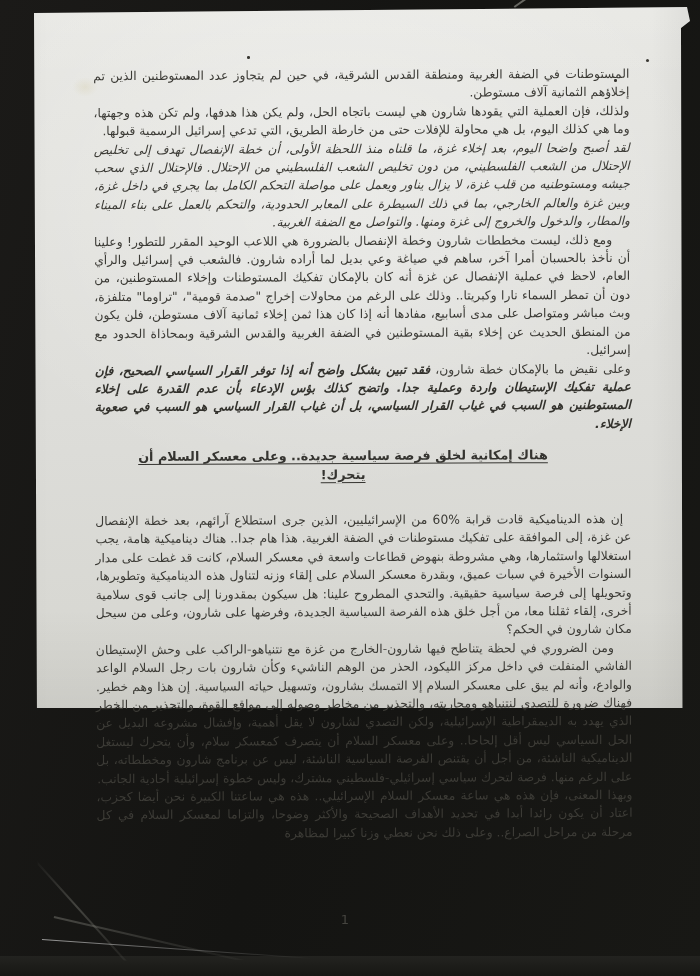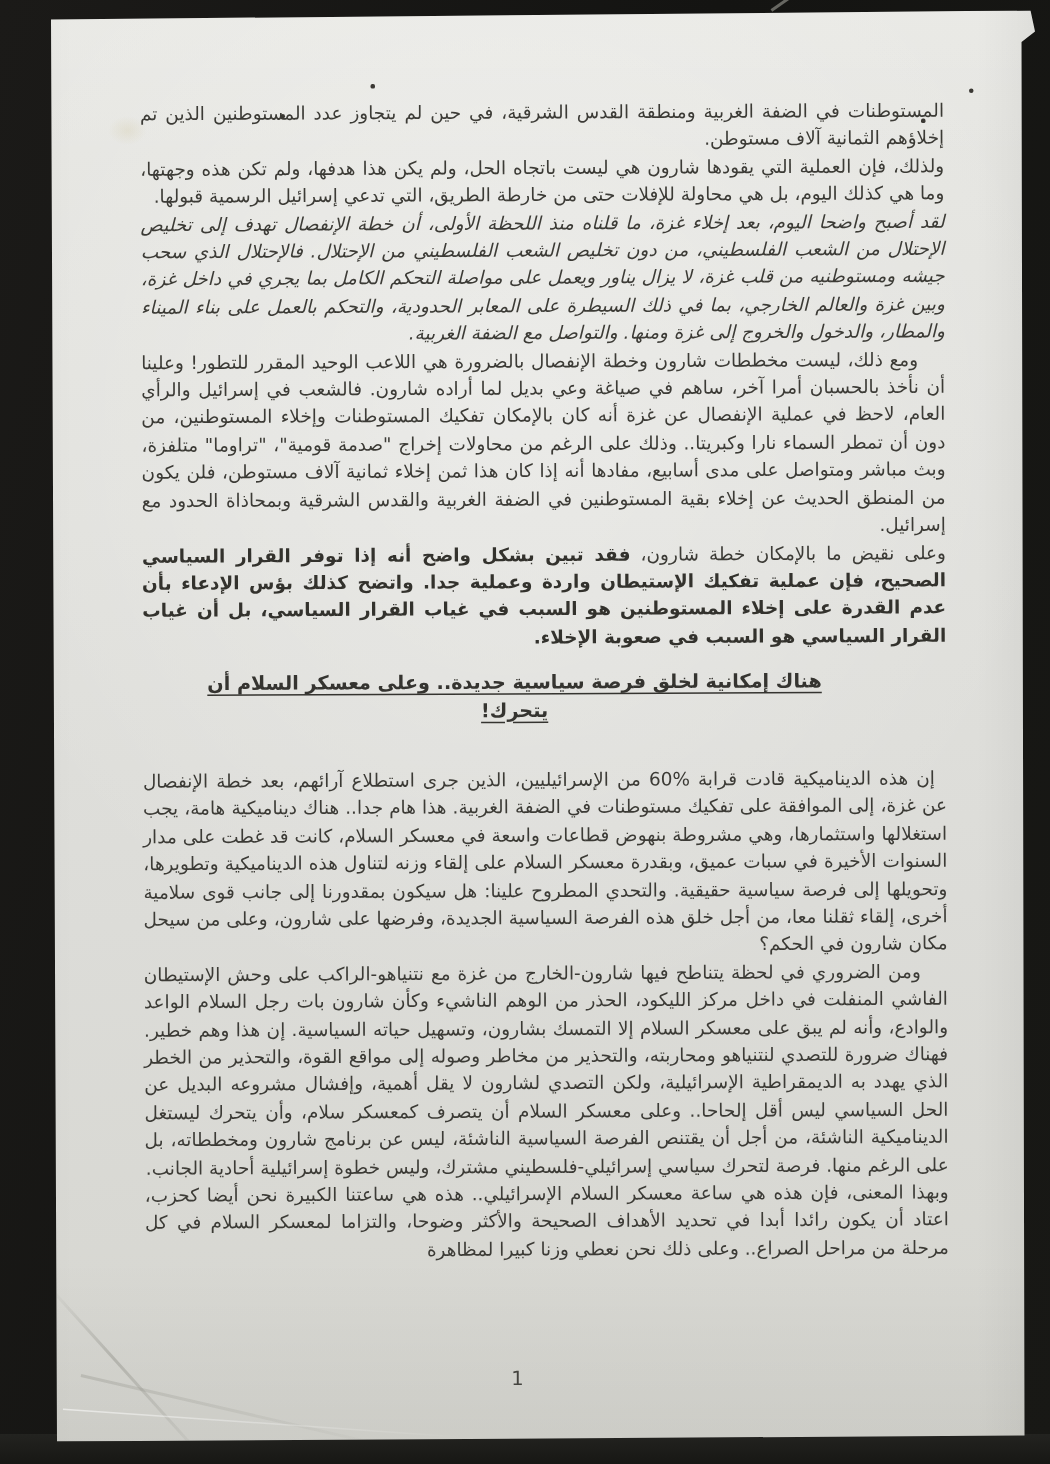--- a/index.html
+++ b/index.html
@@ -27,21 +27,21 @@
   .scratch {
     position: absolute;
     left: 513px; top: 2px;
     width: 14px; height: 2px;
     background: rgba(205,205,195,0.45);
     transform: rotate(-35deg);
   }
   .paper {
     position: absolute;
     left: 0; top: 0;
-    width: 700px; height: 976px;
+    width: 700px; height: 708px;
     clip-path: polygon(34px 13px, 687px 7px, 690px 21px, 681px 28px, 683px 957px, 38px 961px);
     background: linear-gradient(178deg, #e8e8e4 0%, #e2e2de 30%, #dcdcd8 62%, #d5d5cf 100%);
   }
   .paper-shading {
     position: absolute;
     inset: 0;
     background:
       radial-gradient(90% 70% at 48% 28%, rgba(255,255,255,0.30) 0%, rgba(255,255,255,0) 60%),
       linear-gradient(to right, rgba(0,0,0,0.04), rgba(0,0,0,0) 7%, rgba(0,0,0,0) 93%, rgba(0,0,0,0.06)),
       linear-gradient(to bottom, rgba(255,255,255,0.10), rgba(0,0,0,0) 12%, rgba(0,0,0,0) 86%, rgba(0,0,0,0.05));
@@ -98,20 +98,21 @@
     color: #3c3b36;
     transform: rotate(-0.25deg);
   }
   .content p { margin: 0; padding: 0; }
   .para-bullet { padding-left: 10px; }
   .para-italic { font-style: italic; }
   .indent-sm { text-indent: 8px; }
   .indent-md { text-indent: 18px; }
   .emphasis {
     font-weight: bold;
+    font-style: italic;
     color: #33322d;
   }
   .heading {
     font-weight: bold;
     color: #353430;
     text-align: center;
     text-decoration: underline;
     text-underline-offset: 3px;
     margin: 13px 70px 27px 30px !important;
     font-size: 12.8px;

